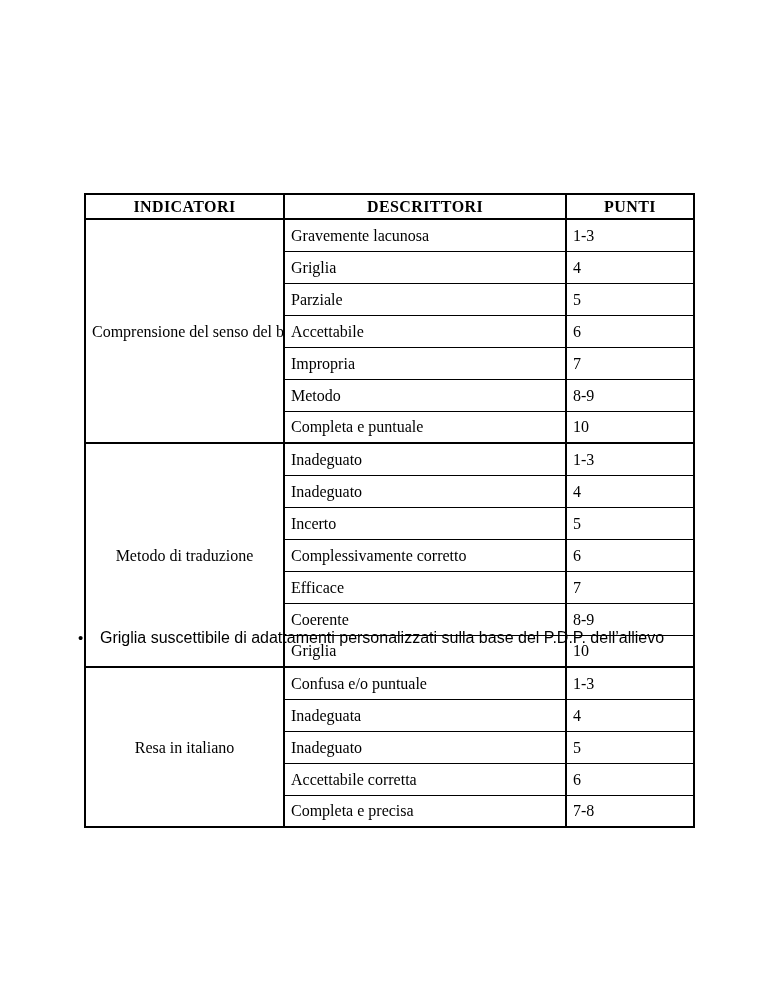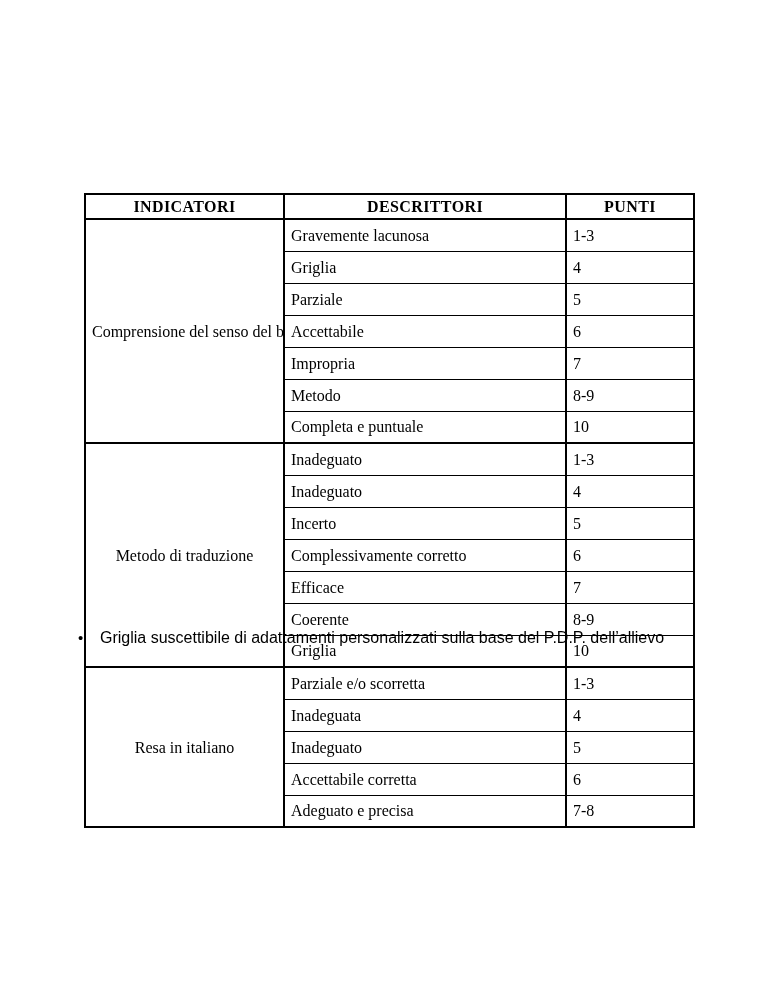--- a/index.html
+++ b/index.html
@@ -161,37 +161,37 @@
         <td class="descriptor-cell">Coerente</td>
         <td class="points-cell">8-9</td>
       </tr>
       <tr>
         <td class="descriptor-cell">Griglia</td>
         <td class="points-cell">10</td>
       </tr>
 
       <tr class="section-start">
         <td class="indicator-cell" rowspan="5">Resa in italiano</td>
-        <td class="descriptor-cell">Parziale e/o scorretta</td>
+        <td class="descriptor-cell">Confusa e/o puntuale</td>
         <td class="points-cell">1-3</td>
       </tr>
       <tr>
         <td class="descriptor-cell">Inadeguata</td>
         <td class="points-cell">4</td>
       </tr>
       <tr>
         <td class="descriptor-cell">Inadeguato</td>
         <td class="points-cell">5</td>
       </tr>
       <tr>
         <td class="descriptor-cell">Accettabile corretta</td>
         <td class="points-cell">6</td>
       </tr>
       <tr>
-        <td class="descriptor-cell">Adeguato e precisa</td>
+        <td class="descriptor-cell">Completa e precisa</td>
         <td class="points-cell">7-8</td>
       </tr>
     </tbody>
   </table>
 
   <div class="footnote">
     <span class="bullet">•</span>
     <div class="note-text">Griglia suscettibile di adattamenti personalizzati sulla base del P.D.P. dell’allievo</div>
   </div>
 

